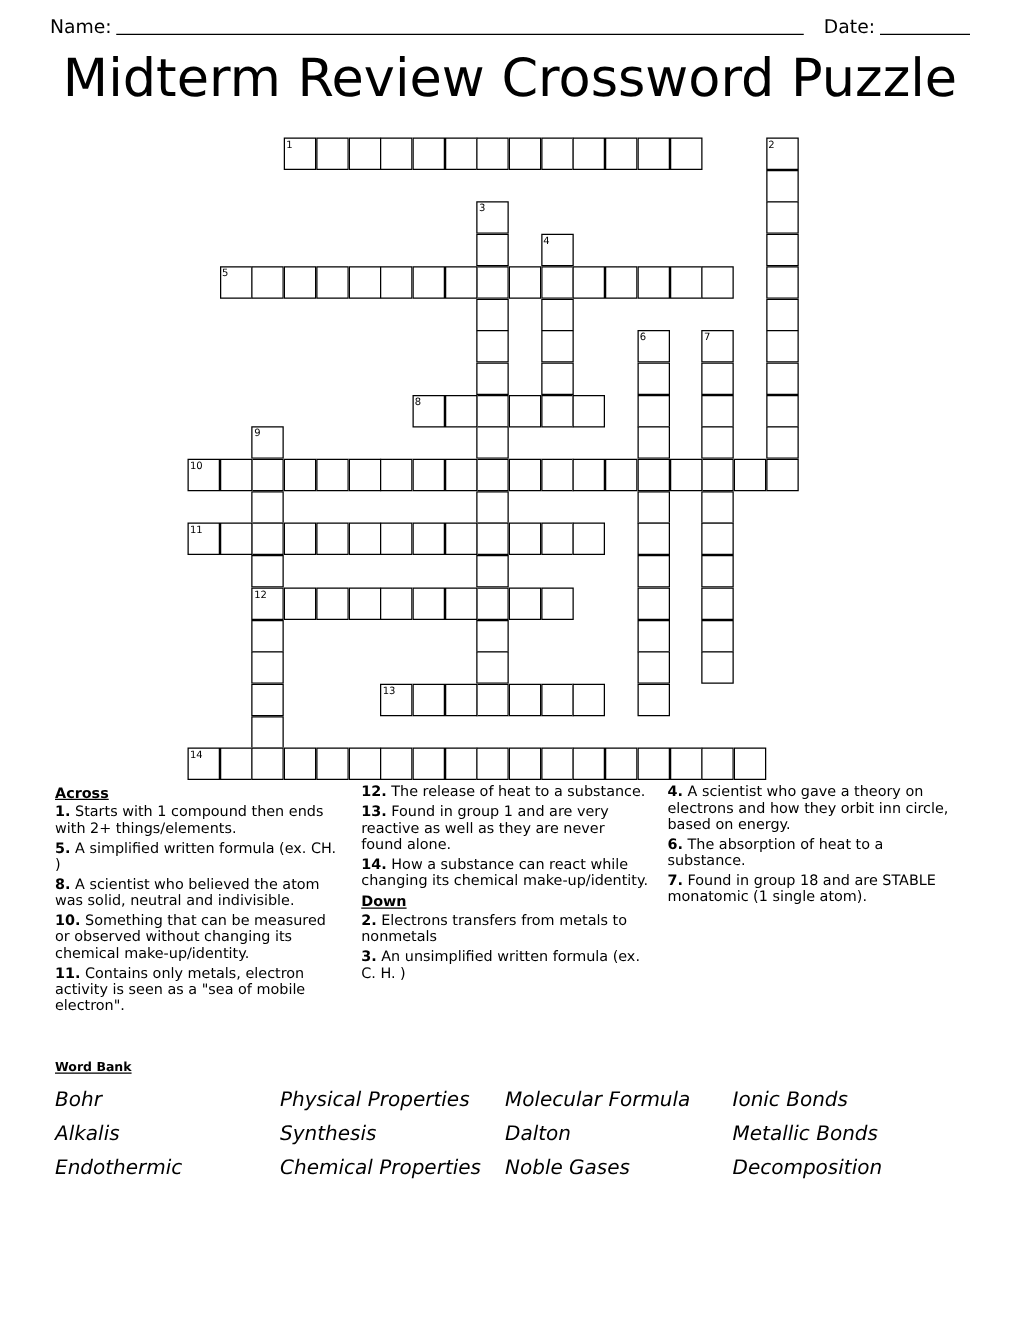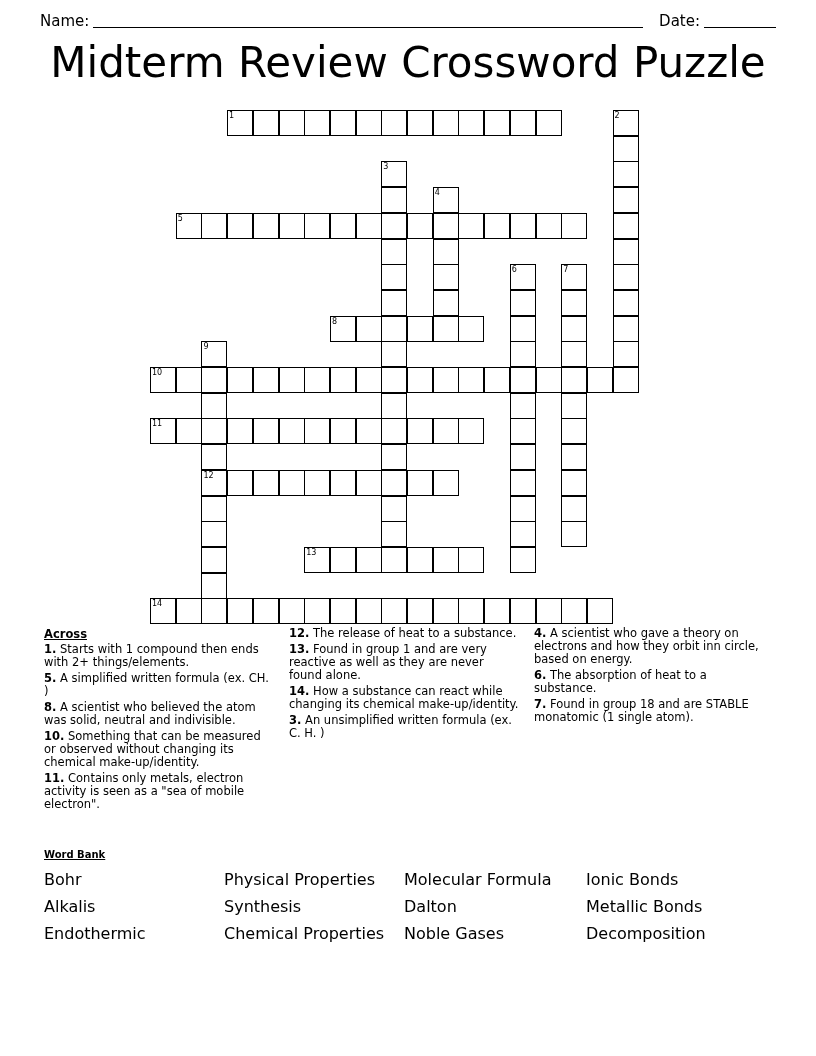--- a/index.html
+++ b/index.html
@@ -120,20 +120,21 @@
   }
   .wb-grid {
     display: grid;
     grid-template-columns: 180px 180px 182px 198px;
     row-gap: 1px;
   }
   .wb-word {
     font-size: 16px;
     line-height: 26px;
     white-space: nowrap;
+    font-style: italic;
   }
 </style>
 </head>
 <body>
 
 <div class="name-date-row">
   <span class="nd-label">Name:</span>
   <span class="nd-rule long"></span>
   <span class="nd-spacer"></span>
   <span class="nd-label">Date:</span>
@@ -358,20 +359,25 @@
       <span>The release of heat to a substance.</span>
     </div>
     <div class="clue">
       <span class="cnum">13.</span>
       <span>Found in group 1 and are very reactive as well as they are never found alone.</span>
     </div>
     <div class="clue">
       <span class="cnum">14.</span>
       <span>How a substance can react while changing its chemical make-up/identity.</span>
     </div>
+    <div class="clue-heading">Down</div>
+    <div class="clue">
+      <span class="cnum">2.</span>
+      <span>Electrons transfers from metals to nonmetals</span>
+    </div>
     <div class="clue">
       <span class="cnum">3.</span>
       <span>An unsimplified written formula (ex. C. H. )</span>
     </div>
   </div>
 
   <div class="clue-col c3">
     <div class="clue">
       <span class="cnum">4.</span>
       <span>A scientist who gave a theory on electrons and how they orbit inn circle, based on energy.</span>

